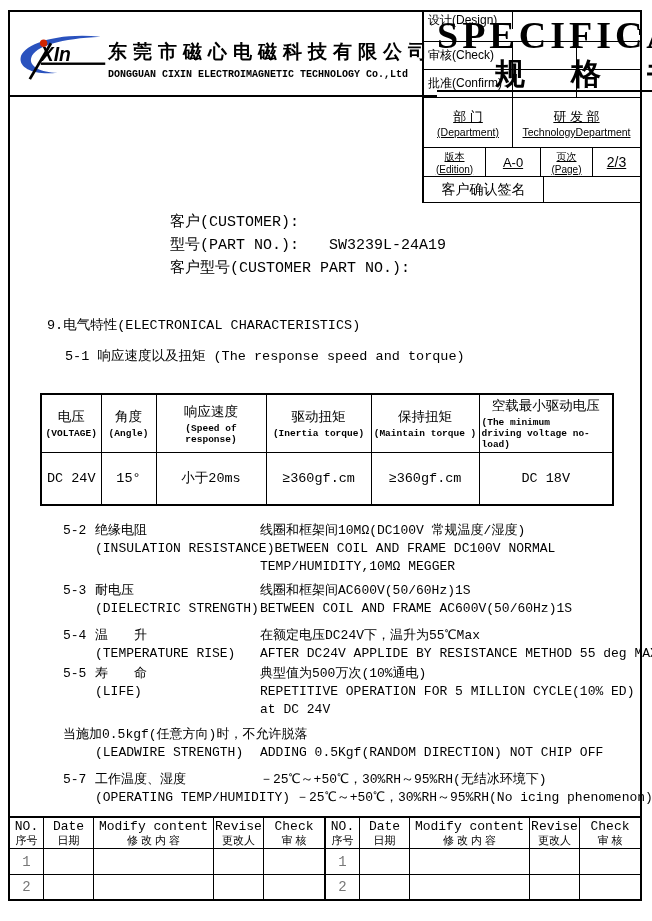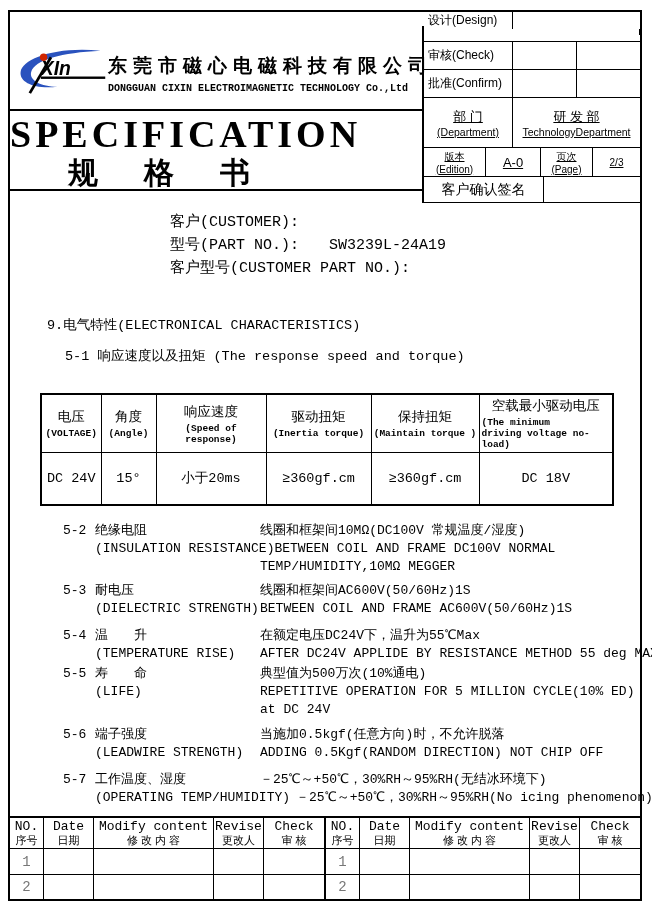--- a/index.html
+++ b/index.html
@@ -4,21 +4,21 @@
 <style>
   * { box-sizing: border-box; margin: 0; padding: 0; }
   html,body { width: 652px; height: 921px; background: #fff; color: #000;
     font-family: "Liberation Mono", "DejaVu Sans Mono", monospace; }
   .page { position: absolute; left: 8px; top: 10px; width: 634px; height: 891px;
     border: 2px solid #000; background: #fff; display: flex; flex-direction: column; }
 
   
   .header { display: flex; height: 191px; flex: 0 0 auto; }
   .header-left { width: 414px; flex: 0 0 auto; border-right: 2px solid #000;
-    display: flex; flex-direction: column; margin-top: 14px; }
+    display: flex; flex-direction: row; }
   .brand { height: 85px; border-bottom: 2px solid #000; display: flex;
     align-items: center; padding: 2px 4px 0 6px; }
   .brand-logo { width: 92px; height: 56px; flex: 0 0 auto; margin-top: 4px; }
   .brand-names { flex: 1; padding-top: 10px; }
   .brand-zh { font-size: 19px; font-weight: bold; letter-spacing: 6px; white-space: nowrap;
     font-family: "Liberation Sans", sans-serif; }
   .brand-en { font-size: 10px; font-weight: bold; margin-top: 4px; white-space: nowrap; letter-spacing: 0px; }
   .title-block { height: 80px; border-bottom: 2px solid #000; padding-top: 2px; }
   .title-en { font-family: Liberation Serif, serif; font-weight: bold; font-size: 38px;
     letter-spacing: 4px; line-height: 42px; }
@@ -32,21 +32,21 @@
   .appr-label { width: 89px; flex: 0 0 auto; border-right: 1px solid #000;
     font-size: 12px; display: flex; align-items: center; padding-left: 4px; white-space: nowrap; }
   .appr-cell { flex: 1; border-right: 1px solid #000; }
   .appr-cell:last-child { border-right: none; }
   .stack { display: flex; flex-direction: column; align-items: center; justify-content: center; text-decoration: underline; }
   .dept-label { width: 89px; flex: 0 0 auto; border-right: 1px solid #000; font-size: 13px; }
   .dept-value { flex: 1; font-size: 13px; }
   .small-en { font-size: 10.5px; }
   .ed-cell { border-right: 1px solid #000; font-size: 10px; }
   .ed-cell.c1 { width: 62px; } .ed-cell.c2 { width: 55px; font-size: 13px; }
-  .ed-cell.c3 { width: 52px; } .ed-cell.c4 { flex: 1; border-right: none; font-size: 10px; }
+  .ed-cell.c3 { width: 52px; } .ed-cell.c4 { flex: 1; border-right: none; font-size: 14px; }
   .sign-label { width: 120px; flex: 0 0 auto; border-right: 1px solid #000; border-bottom: 1px solid #000;
     font-size: 14px; display: flex; align-items: center; justify-content: center; white-space: nowrap; }
   .sign-cell { flex: 1; border-bottom: 1px solid #000; }
 
   
   .body { flex: 1; position: relative; }
   .customer { margin: 8px 0 0 160px; font-size: 15px; line-height: 23px; white-space: nowrap; }
   .cust-row { display: flex; gap: 30px; }
   .sec-heading { margin: 36px 0 0 37px; font-size: 13.5px; }
   .sub-heading { margin: 13px 0 0 55px; font-size: 13.5px; }
@@ -278,24 +278,20 @@
           <div class="item-val">REPETITIVE OPERATION FOR 5 MILLION CYCLE(10% ED)</div>
         </div>
         <div class="item-row">
           <div class="item-left"></div>
           <div class="item-val">at DC 24V</div>
         </div>
       </div>
 
       <div class="item" style="margin-top:7px">
         <div class="item-row">
-          <div class="item-left">
-              <span class="it-no">5-6</span>
-              <span>端子强度</span>
-            </div>
           <div class="item-val">当施加0.5kgf(任意方向)时，不允许脱落</div>
         </div>
         <div class="item-row">
           <div class="item-left en-lab">(LEADWIRE STRENGTH)</div>
           <div class="item-val">ADDING 0.5Kgf(RANDOM DIRECTION) NOT CHIP OFF</div>
         </div>
       </div>
 
       <div class="item" style="margin-top:9px">
         <div class="item-row">

